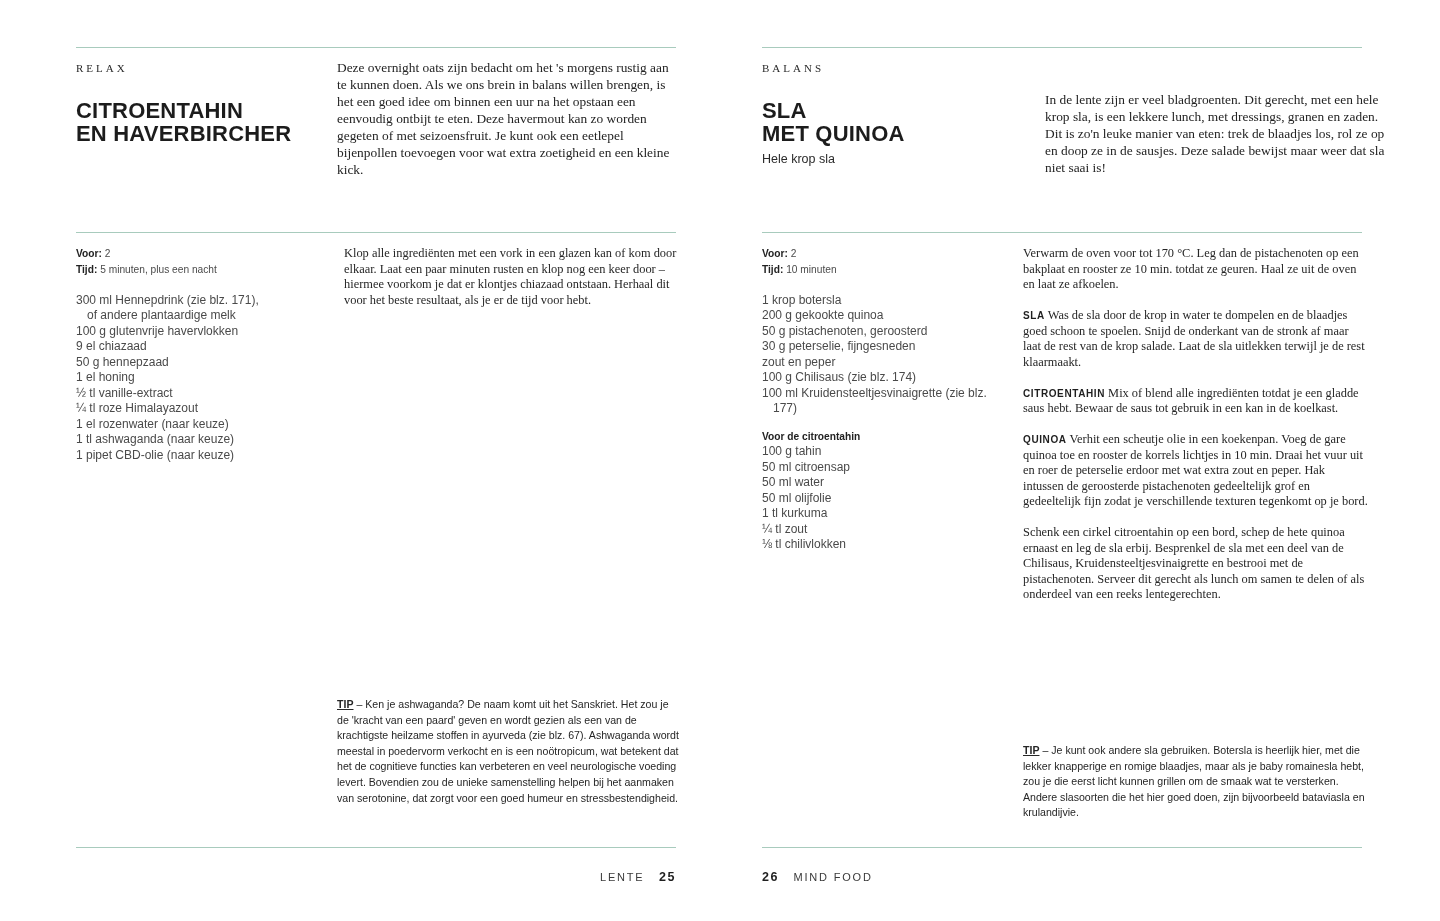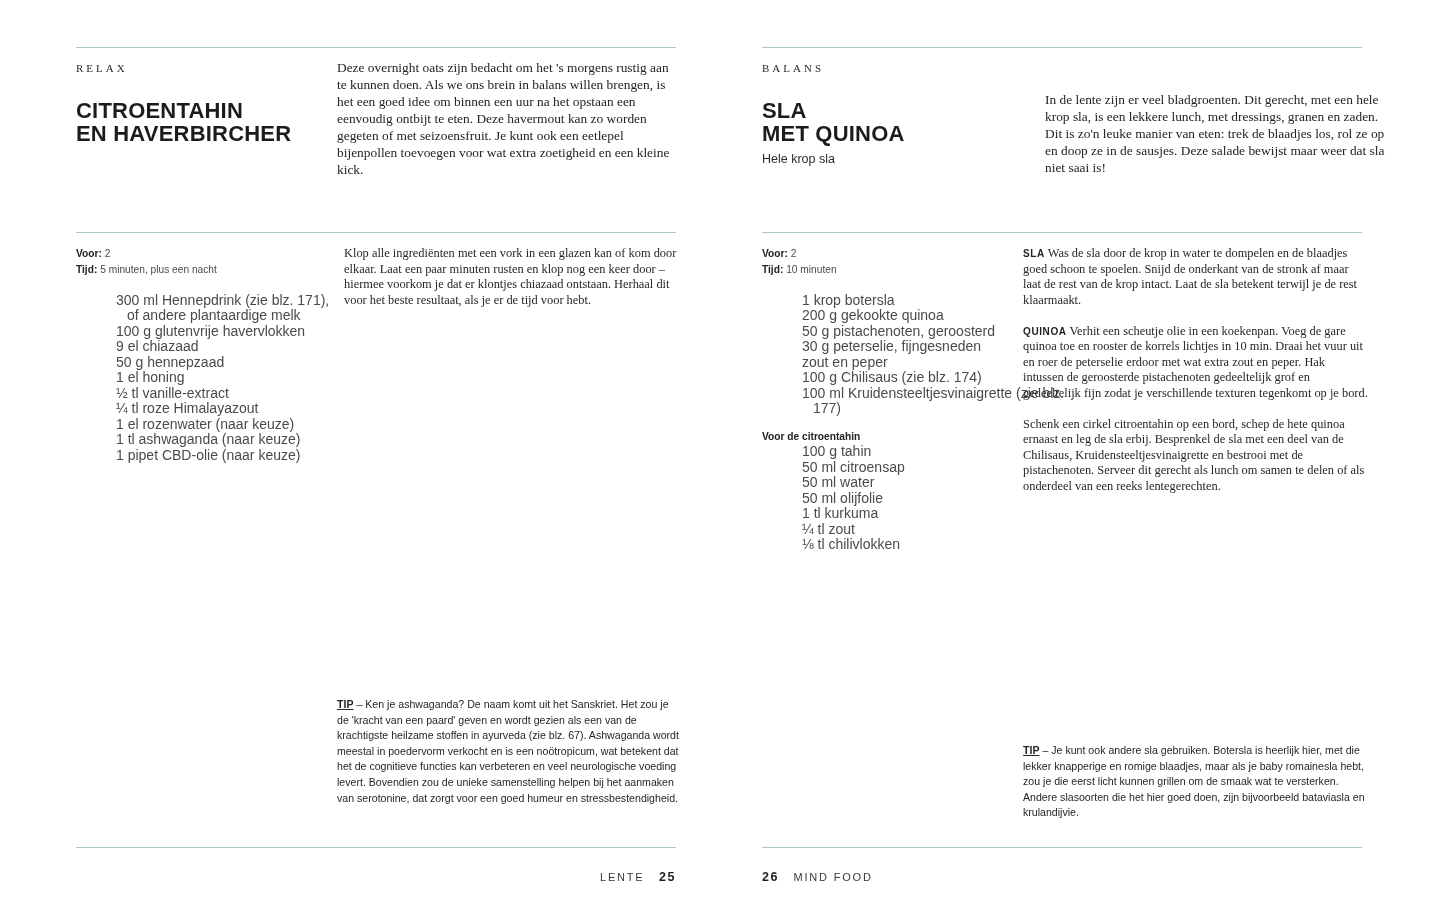--- a/index.html
+++ b/index.html
@@ -26,21 +26,21 @@
       position: absolute; font-family: "Liberation Serif", serif;
       font-size: 13.4px; line-height: 17px; color: #232323;
     }
     .meta {
       position: absolute; font-family: "Liberation Sans", sans-serif;
       font-size: 10.2px; line-height: 15.5px; color: #4a4a4a;
     }
     .meta b { font-weight: 700; color: #222; }
     .meta .row { display: block; white-space: nowrap; }
     .ingredients { list-style: none; }
-    .ingredients li { font-family: "Liberation Sans", sans-serif; font-size: 14px; line-height: 15.5px; color: #4a4a4a; white-space: nowrap; margin-left: 40px; }
+    .ingredients li { font-family: "Liberation Sans", sans-serif; font-size: 12px; line-height: 15.5px; color: #4a4a4a; white-space: nowrap; }
     .ingredients li .cont { display: block; padding-left: 11px; }
     .sublabel { font-weight: 700; color: #222; font-size: 10.2px; line-height: 15.5px; font-family: "Liberation Sans", sans-serif; }
 
     .method {
       position: absolute; font-family: "Liberation Serif", serif;
       font-size: 12.4px; line-height: 15.5px; color: #262626;
     }
     .method p { margin-bottom: 15.5px; }
     .method .lead {
       font-family: "Liberation Sans", sans-serif; font-weight: 700;
@@ -137,21 +137,23 @@
       <li>50 ml citroensap</li>
       <li>50 ml water</li>
       <li>50 ml olijfolie</li>
       <li>1 tl kurkuma</li>
       <li>¼ tl zout</li>
       <li>⅛ tl chilivlokken</li>
     </ul>
   </div>
 
   <div class="method" style="left:1023px; top:246px; width:345px;">
-    <p><span class="lead">SLA</span><span> Was de sla door de krop in water te dompelen en de blaadjes goed schoon te spoelen. Snijd de onderkant van de stronk af maar laat de rest van de krop intact. Laat de sla betekent terwijl je de rest klaarmaakt.</span></p>
+    <p><span class="lead"></span><span>Verwarm de oven voor tot 170 °C. Leg dan de pistachenoten op een bakplaat en rooster ze 10 min. totdat ze geuren. Haal ze uit de oven en laat ze afkoelen.</span></p>
+    <p><span class="lead">SLA</span><span> Was de sla door de krop in water te dompelen en de blaadjes goed schoon te spoelen. Snijd de onderkant van de stronk af maar laat de rest van de krop salade. Laat de sla uitlekken terwijl je de rest klaarmaakt.</span></p>
+    <p><span class="lead">CITROENTAHIN</span><span> Mix of blend alle ingrediënten totdat je een gladde saus hebt. Bewaar de saus tot gebruik in een kan in de koelkast.</span></p>
     <p><span class="lead">QUINOA</span><span> Verhit een scheutje olie in een koekenpan. Voeg de gare quinoa toe en rooster de korrels lichtjes in 10 min. Draai het vuur uit en roer de peterselie erdoor met wat extra zout en peper. Hak intussen de geroosterde pistachenoten gedeeltelijk grof en gedeeltelijk fijn zodat je verschillende texturen tegenkomt op je bord.</span></p>
     <p><span class="lead"></span><span>Schenk een cirkel citroentahin op een bord, schep de hete quinoa ernaast en leg de sla erbij. Besprenkel de sla met een deel van de Chilisaus, Kruidensteeltjesvinaigrette en bestrooi met de pistachenoten. Serveer dit gerecht als lunch om samen te delen of als onderdeel van een reeks lentegerechten.</span></p>
   </div>
 
   <div class="tip" style="left:1023px; top:743px; width:342px;">
     <b>TIP</b><span> – Je kunt ook andere sla gebruiken. Botersla is heerlijk hier, met die lekker knapperige en romige blaadjes, maar als je baby romainesla hebt, zou je die eerst licht kunnen grillen om de smaak wat te versterken. Andere slasoorten die het hier goed doen, zijn bijvoorbeeld bataviasla en krulandijvie.</span>
   </div>
 
   <div class="rule" style="left:762px; top:847px; width:600px;"></div>
   <div class="footer" style="left:762px; top:870px;">

